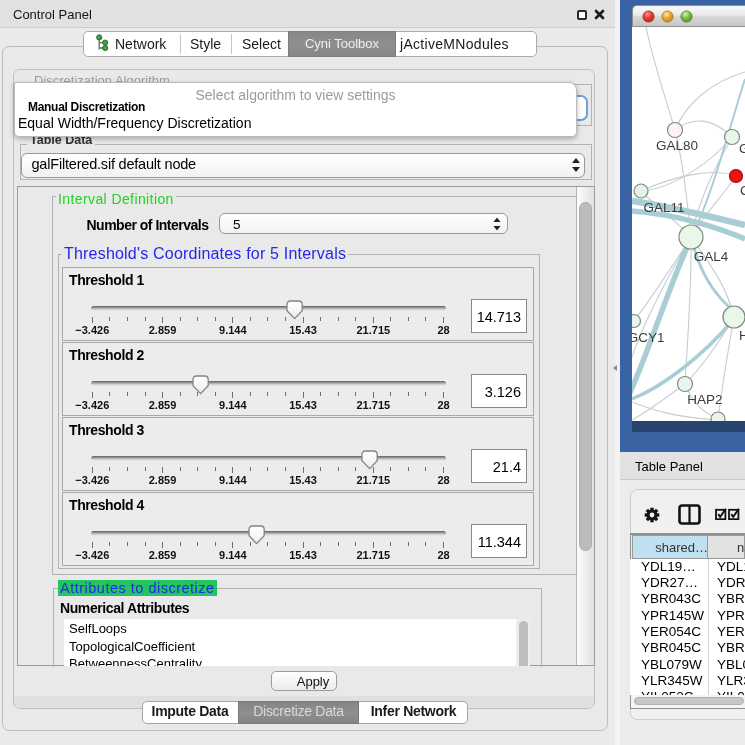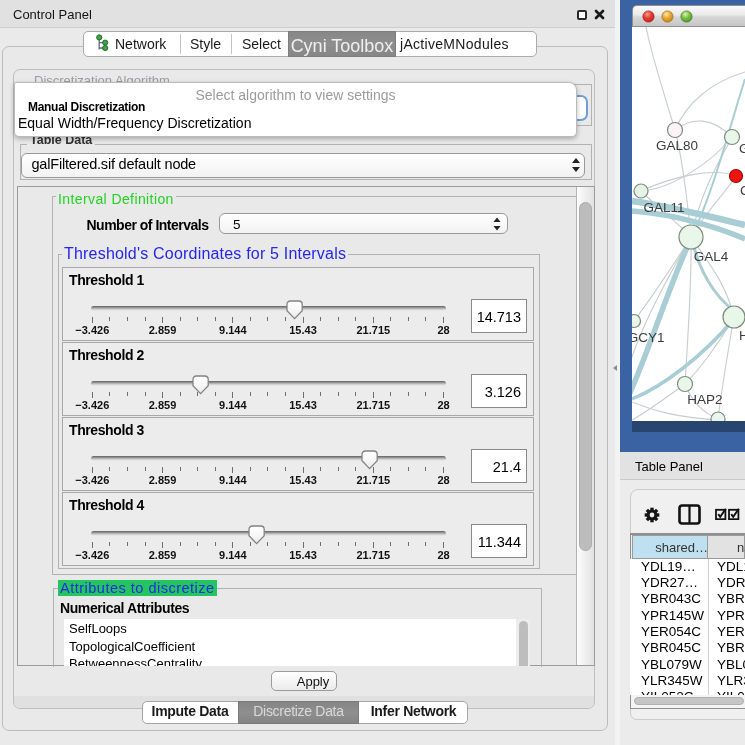--- a/index.html
+++ b/index.html
@@ -32,21 +32,21 @@
 <div class="abs" style="left:231px;top:34px;width:1px;height:20px;background:#c4c4c4;"></div>
 <svg class="abs" style="left:96px;top:34px;" width="13" height="18" viewBox="0 0 13 18">
  <path d="M3.2 4 L3.2 15.5 M3.2 8.6 L8.8 8.6 M3.2 14 L8.8 14" stroke="#5c6b80" stroke-width="1.3" fill="none"></path>
  <circle cx="3.2" cy="3.4" r="2.6" fill="#43a047" stroke="#1f6823" stroke-width="0.9"></circle>
  <circle cx="9.2" cy="8.6" r="2.6" fill="#43a047" stroke="#1f6823" stroke-width="0.9"></circle>
  <circle cx="9.2" cy="14" r="2.6" fill="#43a047" stroke="#1f6823" stroke-width="0.9"></circle>
 </svg>
 <div class="abs lbl" style="left:115px;top:36px;font-size:14px;font-weight:400;color:#1a1a1a;">Network</div>
 <div class="abs lbl" style="left:190px;top:36px;font-size:14px;font-weight:400;color:#1a1a1a;">Style</div>
 <div class="abs lbl" style="left:242px;top:36px;font-size:14px;font-weight:400;color:#1a1a1a;">Select</div>
-<div class="abs lbl" style="left:288px;top:36px;width:108px;text-align:center;font-size:18px;font-weight:400;color:#efefef;">Cyni Toolbox</div>
+<div class="abs lbl" style="left:288px;top:36px;width:108px;text-align:center;font-size:13px;font-weight:400;color:#efefef;">Cyni Toolbox</div>
 <div class="abs lbl" style="left:400px;top:36px;font-size:14px;font-weight:400;letter-spacing:0.3px;color:#1a1a1a;">jActiveMNodules</div>
 
 <div class="abs" style="left:20px;top:84px;width:572px;height:42px;border:1px solid #b2b2b2;"></div>
 <div class="abs lbl" style="left:31px;top:73px;font-size:13px;color:#9b9ba3;background:#e9e9e9;padding:0 3px;">Discretization Algorithm</div>
 <div class="abs" style="left:26px;top:95px;width:562px;height:26px;background:#fff;border:2.5px solid #6f9fd8;border-radius:7px;"></div>
 
 <div class="abs" style="left:20px;top:145px;width:572px;height:35px;border:1px solid #b2b2b2;border-top:none;"></div>
 <div class="abs" style="left:20px;top:144px;width:572px;height:1px;background:#b2b2b2;"></div>
 <div class="abs lbl" style="left:27px;top:133px;font-size:12.5px;font-weight:bold;color:#333;background:#e9e9e9;padding:0 3px;">Table Data</div>
 <div class="abs" style="left:21px;top:152.5px;width:564px;height:25.5px;background:linear-gradient(180deg,#ffffff,#f2f2f2);border:1px solid #999;border-radius:6px;"></div>

